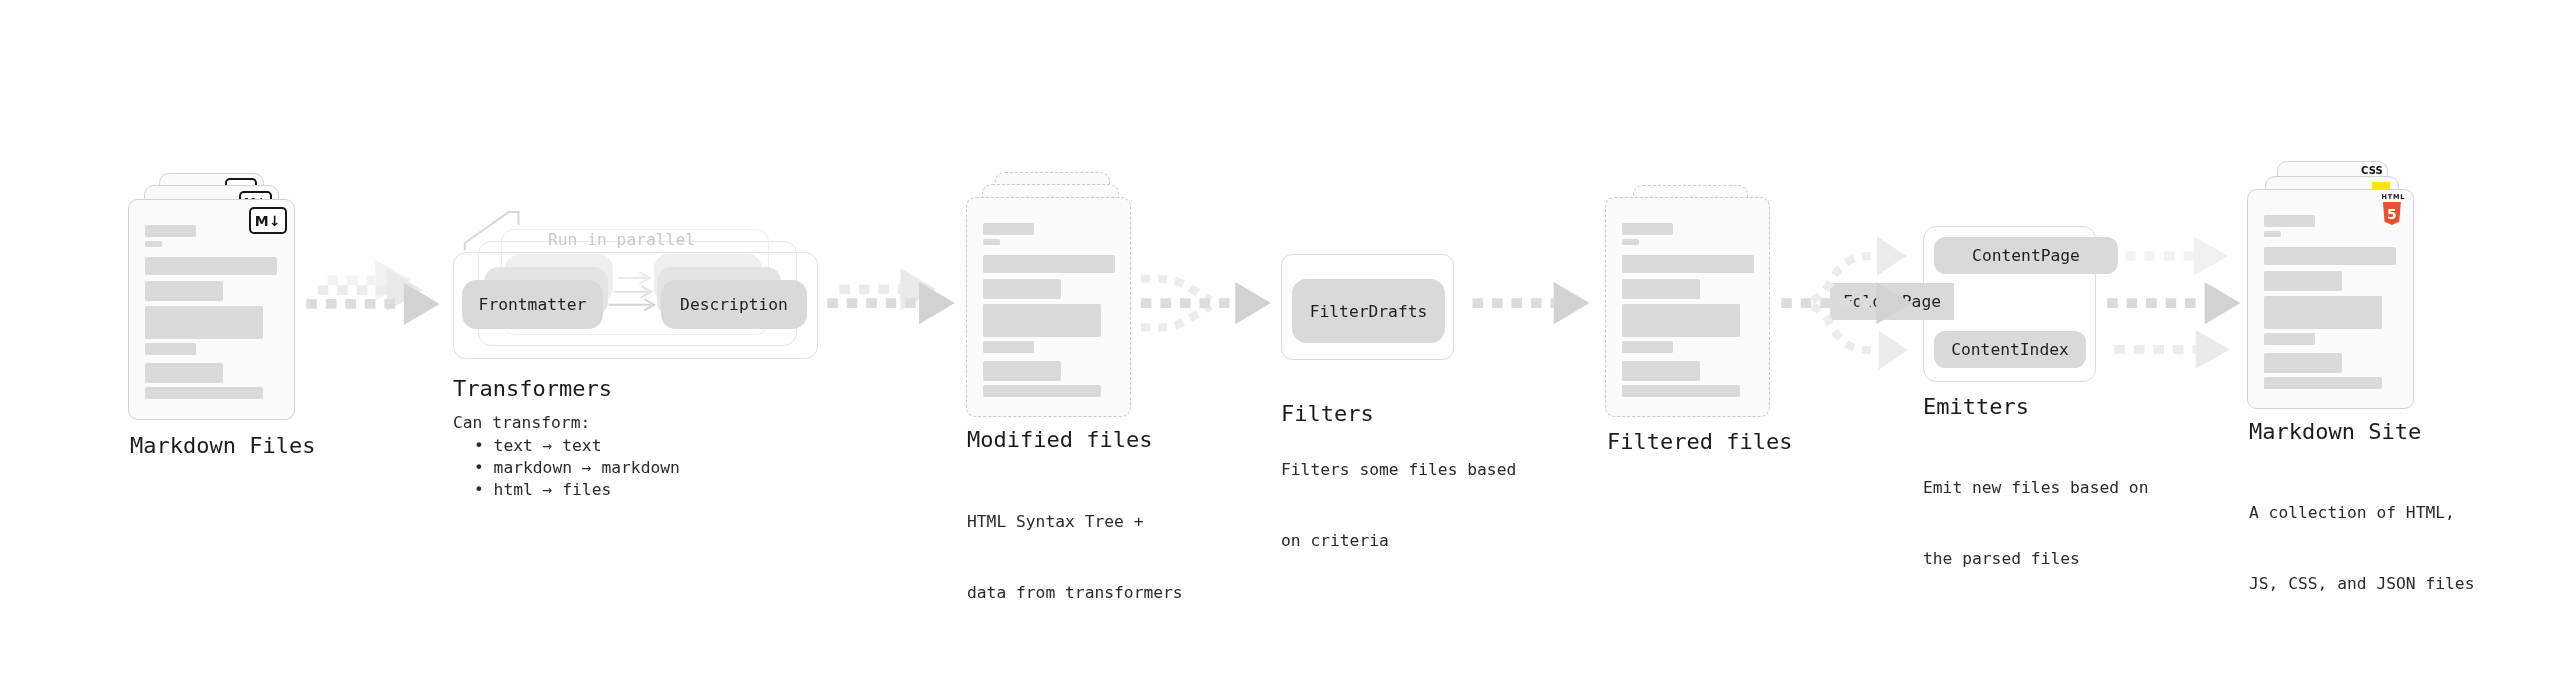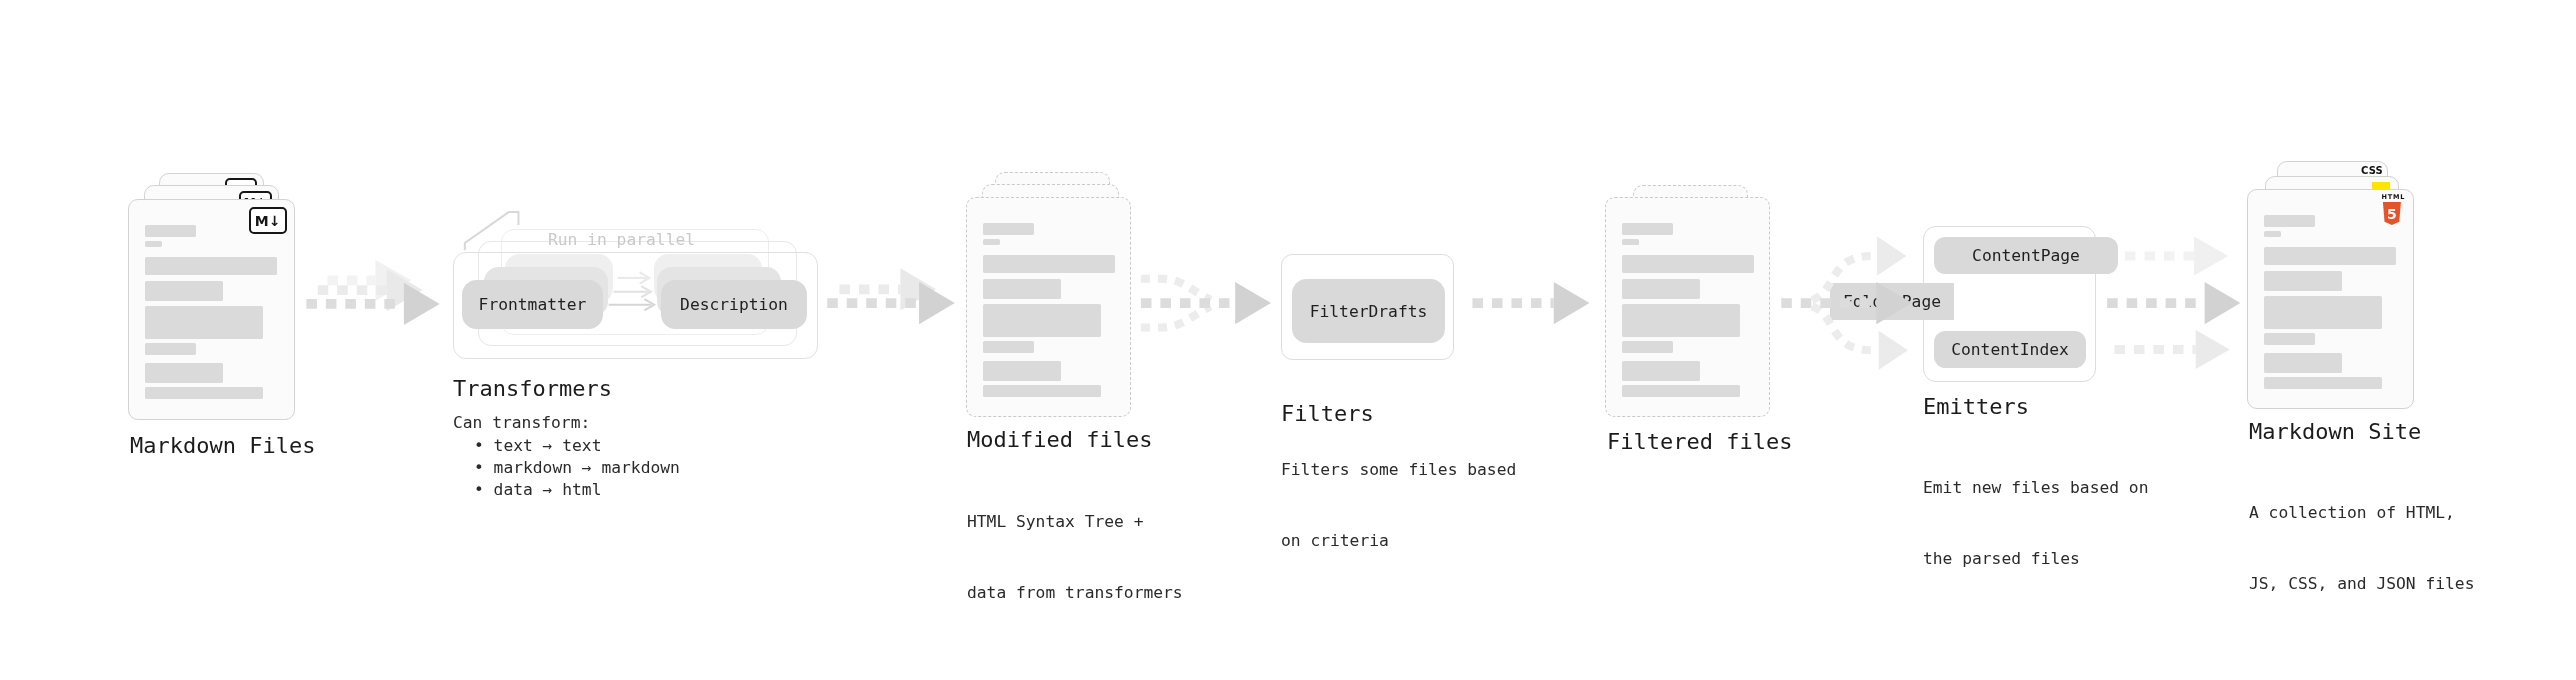--- a/index.html
+++ b/index.html
@@ -101,21 +101,21 @@
     <div class="pill g-mid" style="left:657px;top:267px;width:124px;height:49px;"></div>
     <div class="pill" style="left:462px;top:280px;width:141px;height:49px;"><span>Frontmatter</span></div>
     <div class="pill" style="left:661px;top:280px;width:146px;height:49px;"><span>Description</span></div>
 
     <div class="annotation" style="left:548px;top:198px;margin-top:32px;">Run in parallel</div>
 
     <div class="title" style="left:453px;top:375px;">Transformers</div>
     <div class="desc" style="left:453px;top:411px;">Can transform:</div>
     <div class="desc" style="left:474px;top:434px;">• text → text</div>
     <div class="desc" style="left:474px;top:456px;">• markdown → markdown</div>
-    <div class="desc" style="left:474px;top:478px;">• data → html</div>
+    <div class="desc" style="left:474px;top:478px;">• html → files</div>
   </div>
 
   <div>
     <div class="card dashed" style="left:995px;top:172px;width:115px;height:45px;"></div>
     <div class="card dashed" style="left:982px;top:184px;width:137px;height:45px;"></div>
     <div class="card dashed" style="left:966px;top:197px;width:165px;height:220px;">
       <div class="bar b1"></div>
       <div class="bar b2"></div>
       <div class="bar b3"></div>
       <div class="bar b4"></div>

